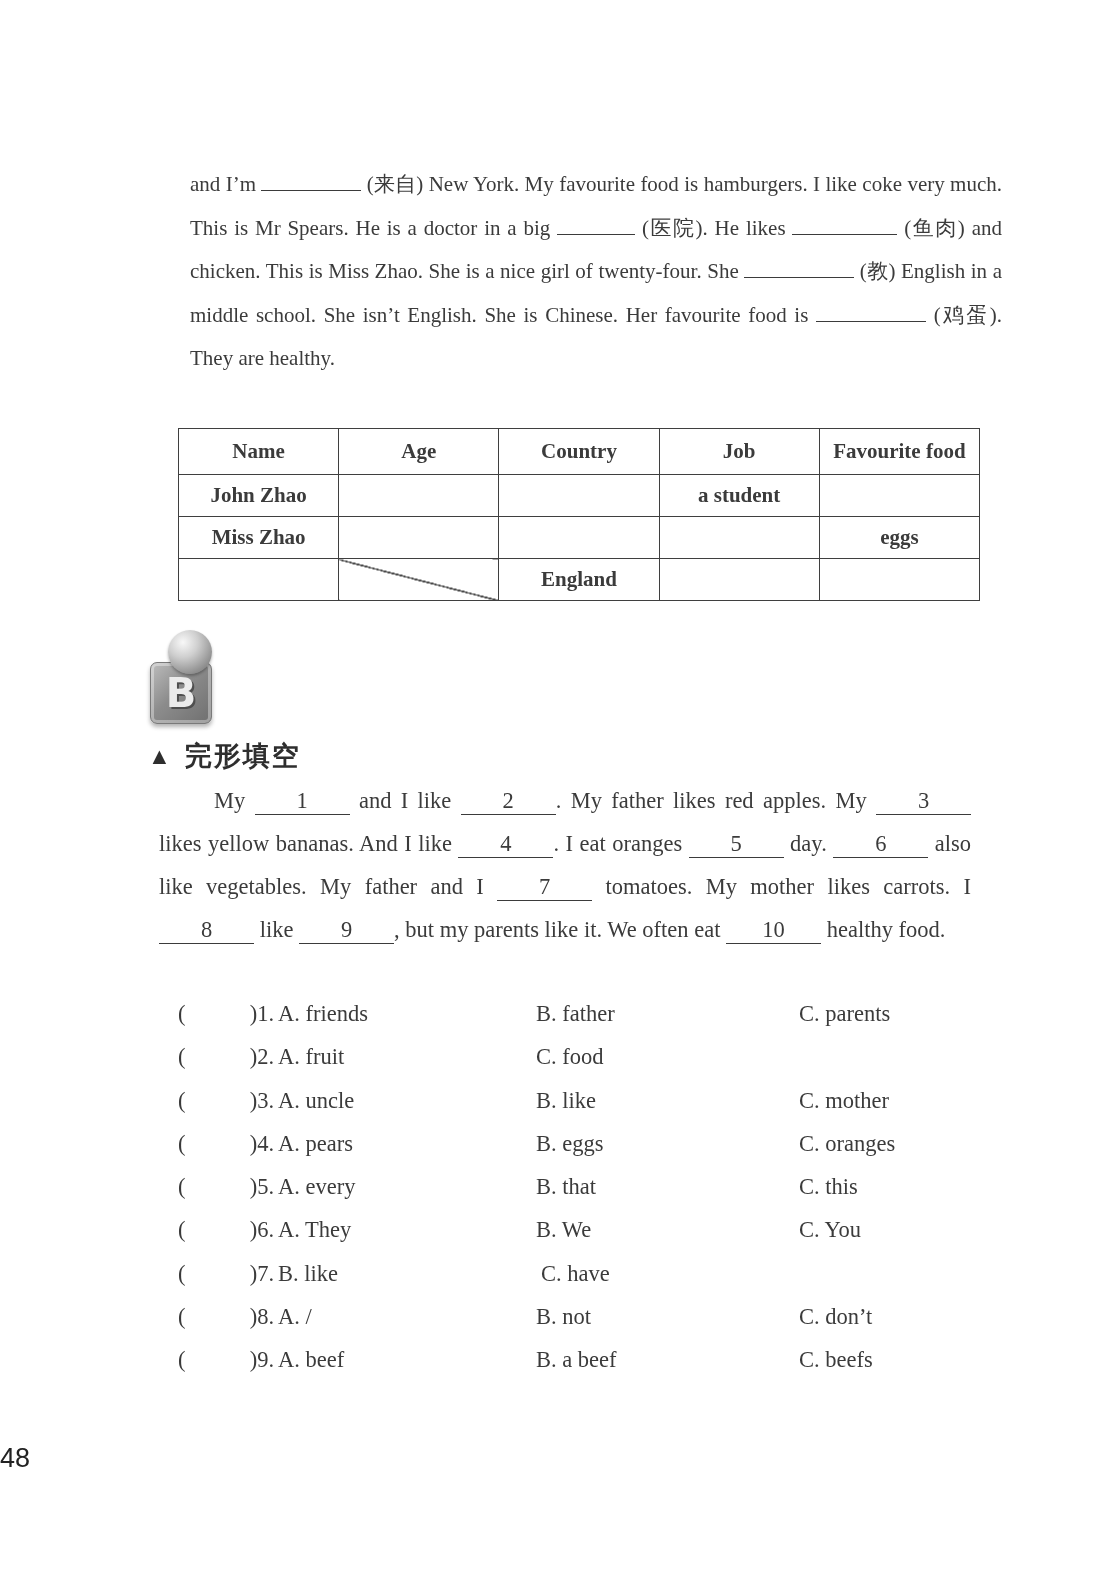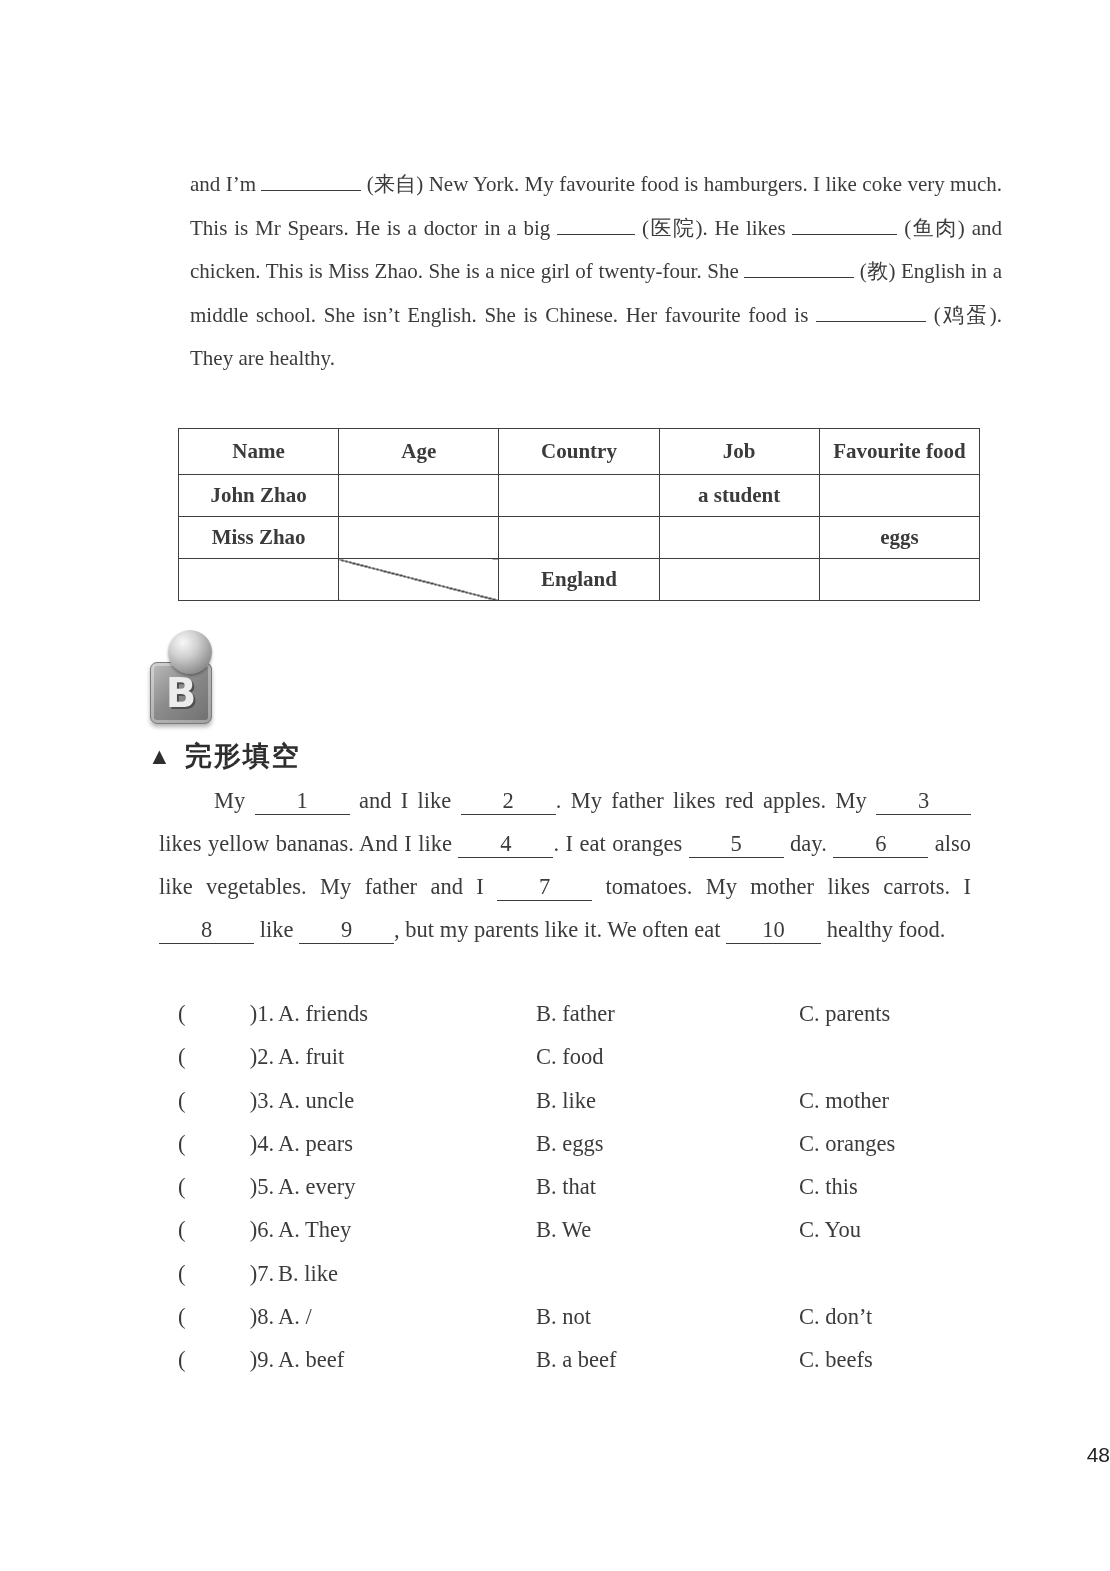--- a/index.html
+++ b/index.html
@@ -123,23 +123,23 @@
     justify-content:space-between;
     box-sizing:border-box; padding-right:4px;
   }
   .opt-a { width:258px; }
   .opt-b { width:263px; }
   .opt-c { flex:1; }
 
   
   .page-num {
     position:absolute; left:0; right:0; top:1443px;
-    text-align:right;
+    text-align:left;
     font-family:"Liberation Sans","DejaVu Sans",sans-serif;
-    font-size:21px; color:#222222;
+    font-size:27px; color:#222222;
   }
 </style>
 </head>
 <body>
 
 <div class="page">
 
   <p class="passage"><span>and I’m </span><span class="blank w100"></span><span> (来自) New York. My favourite food is hamburgers. I like coke very much. This is Mr Spears. He is a doctor in a big </span><span class="blank w78"></span><span> (医院). He likes </span><span class="blank w105"></span><span> (鱼肉) and chicken. This is Miss Zhao. She is a nice girl of twenty-four. She </span><span class="blank w110"></span><span> (教) English in a middle school. She isn’t English. She is Chinese. Her favourite food is </span><span class="blank w110"></span><span> (鸡蛋). They are healthy.</span></p>
 
   <table class="info-table">
@@ -251,20 +251,21 @@
       <span class="opt-b">B. We</span>
       <span class="opt-c">C. You</span>
     </div>
 
     <div class="opt-row">
       <span class="opt-prefix">
           <span>(</span>
           <span><span>)</span><span>7.</span></span>
         </span>
       <span class="opt-b">B. like</span>
+      <span class="opt-c">C. have</span>
     </div>
 
     <div class="opt-row">
       <span class="opt-prefix">
           <span>(</span>
           <span><span>)</span><span>8.</span></span>
         </span>
       <span class="opt-a">A. /</span>
       <span class="opt-b">B. not</span>
       <span class="opt-c">C. don’t</span>

